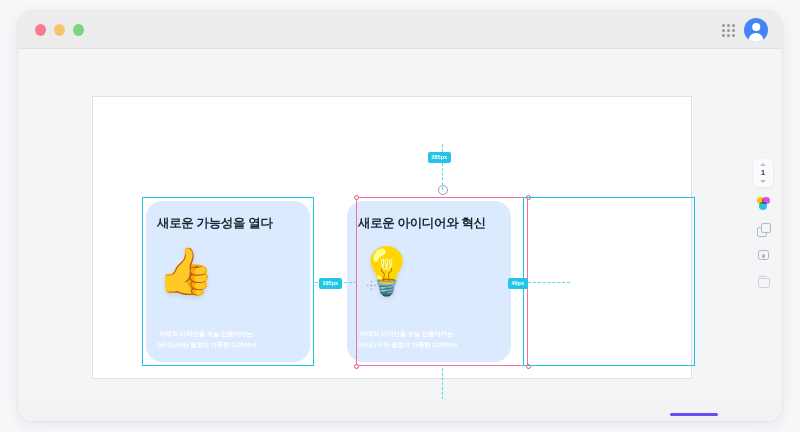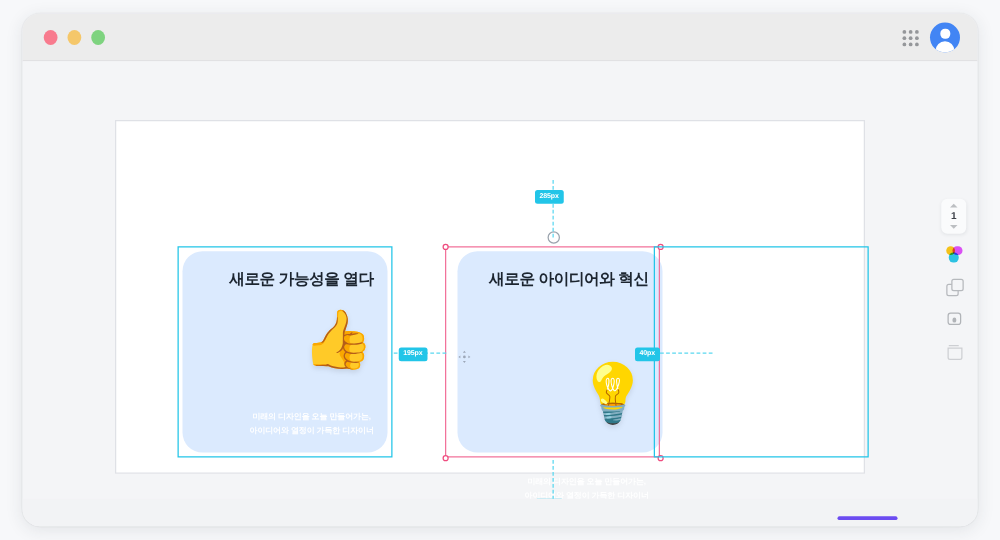--- a/index.html
+++ b/index.html
@@ -87,21 +87,21 @@
 
   
   .card {
     position: absolute;
     width: 164px; height: 161px;
     background: #dbeafe;
     border-radius: 16px;
     padding: 14px 11px 12px;
     display: flex;
     flex-direction: column;
-    align-items: flex-end;
+    align-items: flex-start;
   }
   .card-title {
     font-size: 12.5px;
     font-weight: bold;
     color: #1c2530;
     letter-spacing: -.35px;
     white-space: nowrap;
   }
   .card-emoji {
     font-size: 46px;
@@ -114,21 +114,21 @@
     margin-top: auto;
     font-size: 6.4px;
     line-height: 1.75;
     text-align: center;
     color: #ffffff;
     letter-spacing: -.1px;
     font-weight: bold;
   }
 
   #card-left   { left: 128px; top: 152px; }
-  #card-center { left: 348px; top: 152px; gap: 43px; }
+  #card-center { left: 329px; top: 152px; }
   #card-right  { left: 509px; top: 152px; }
 
   
   .sel-cyan {
     position: absolute;
     border: 1.2px solid #22c5e8;
     pointer-events: none;
   }
   #sel-left  { left: 124px; top: 148px;  width: 172px; height: 169px; }
   #sel-right { left: 505px; top: 148px;  width: 172px; height: 169px; }

